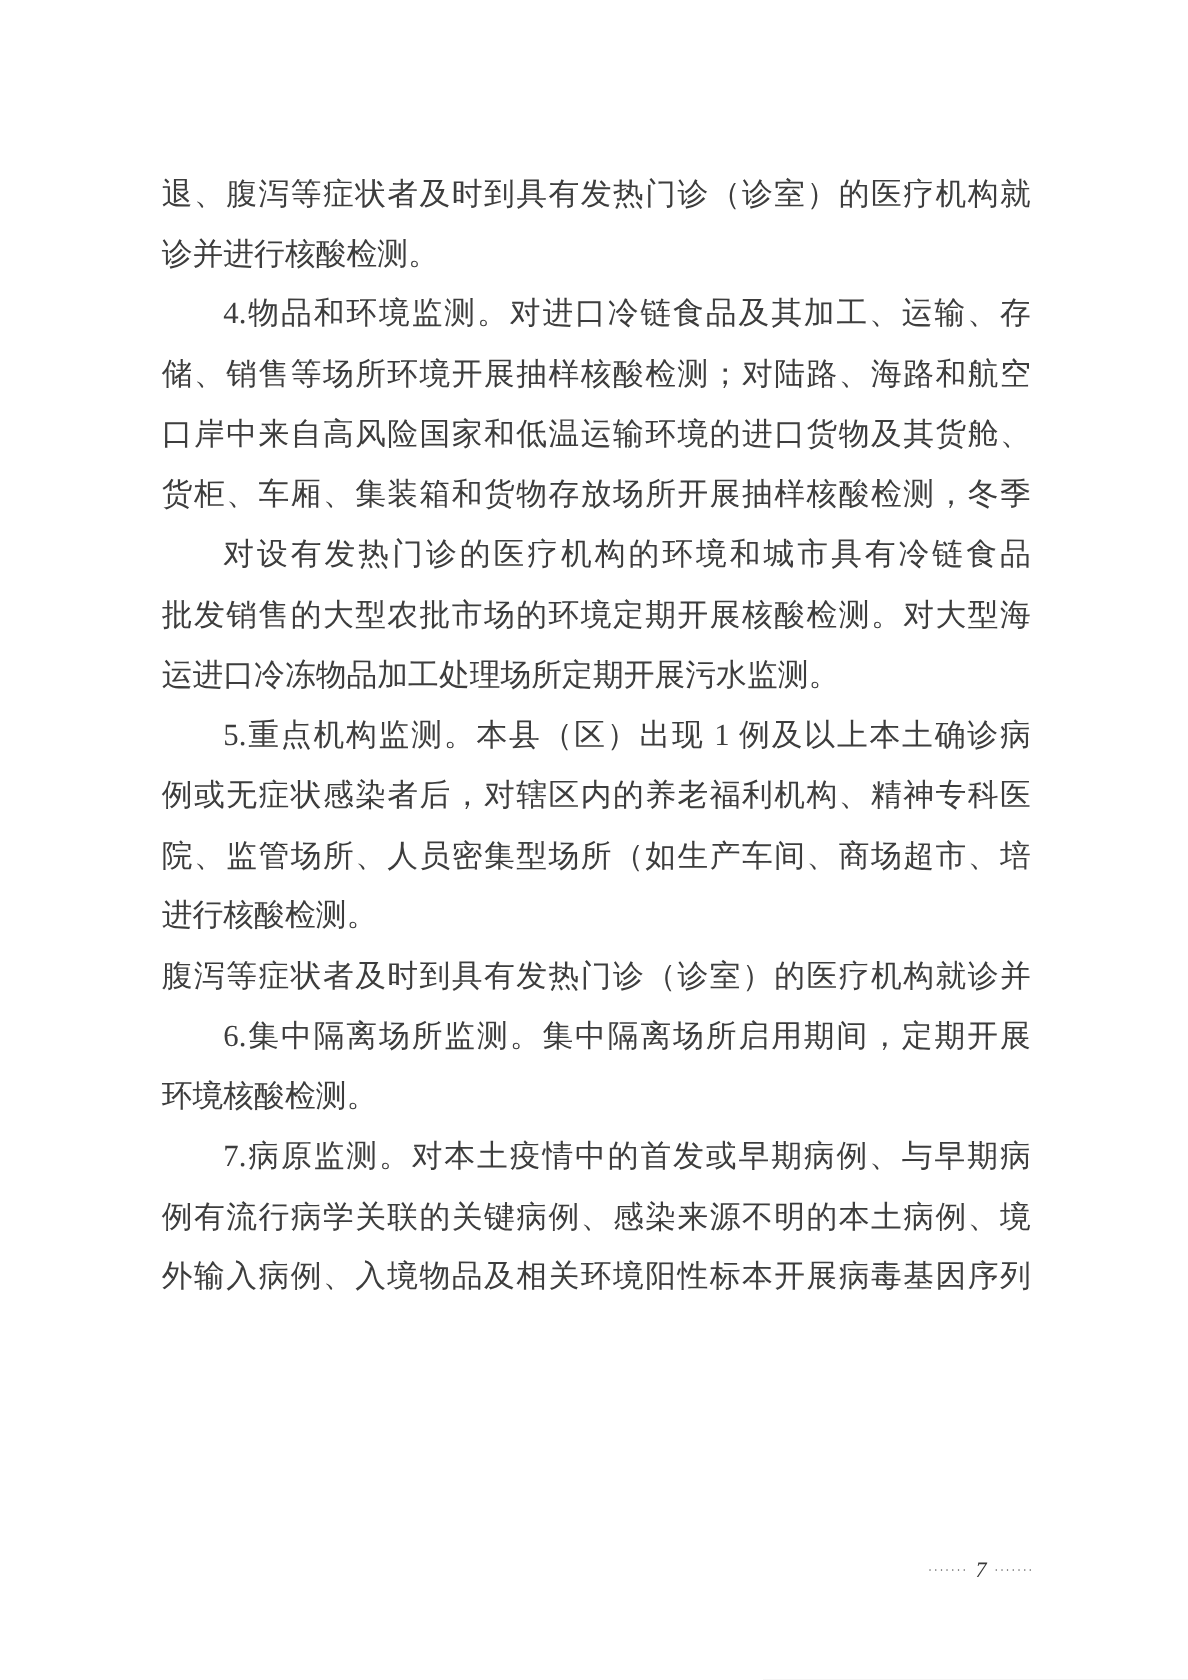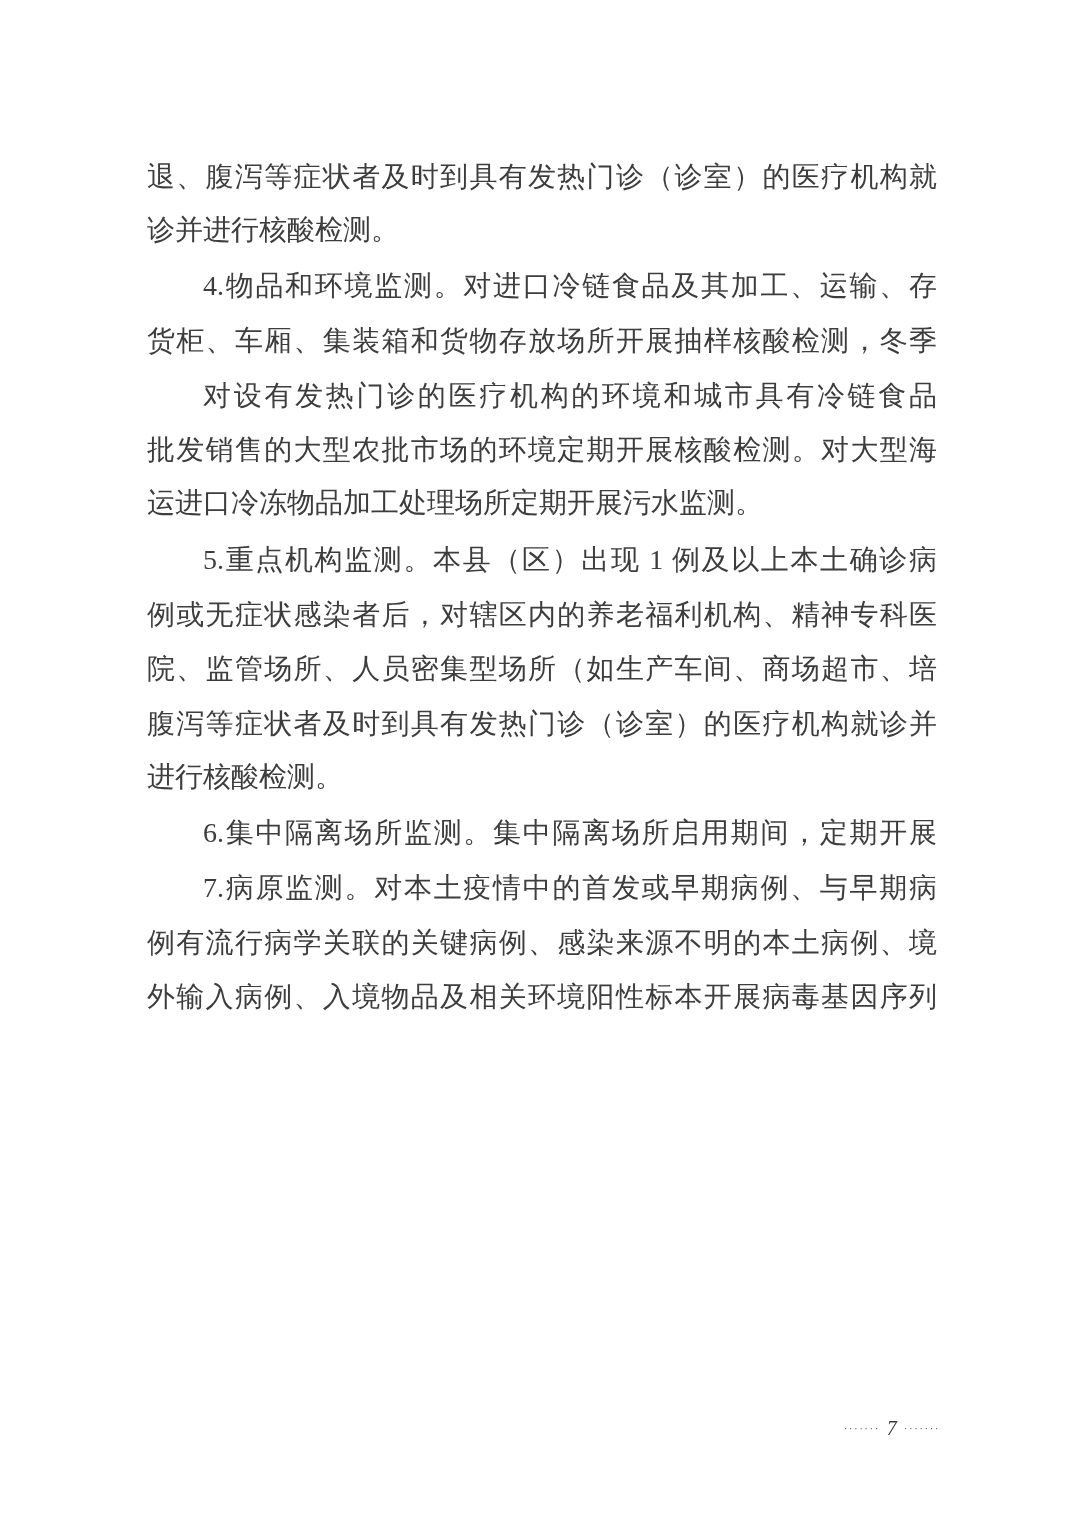--- a/index.html
+++ b/index.html
@@ -34,21 +34,20 @@
   
   .line.j {
     text-align: justify;
     text-align-last: justify;
     text-justify: inter-character;
   }
   
   .line.last {
     text-align: right;
     text-align-last: left;
-    font-family: Liberation Mono, monospace;
   }
   
   .line.indent {
     text-indent: 2em;
   }
   .footer {
     position: absolute;
     top: 1413px;
     right: 140px;
     height: 30px;
@@ -70,30 +69,33 @@
   }
 </style>
 </head>
 <body>
 
 <div class="page">
   <div class="doc-body">
     <div class="line j">退、腹泻等症状者及时到具有发热门诊（诊室）的医疗机构就</div>
     <div class="line last">诊并进行核酸检测。</div>
     <div class="line j indent">4.物品和环境监测。对进口冷链食品及其加工、运输、存</div>
+    <div class="line j">储、销售等场所环境开展抽样核酸检测；对陆路、海路和航空</div>
+    <div class="line j">口岸中来自高风险国家和低温运输环境的进口货物及其货舱、</div>
     <div class="line j">货柜、车厢、集装箱和货物存放场所开展抽样核酸检测，冬季</div>
     <div class="line j indent">对设有发热门诊的医疗机构的环境和城市具有冷链食品</div>
     <div class="line j">批发销售的大型农批市场的环境定期开展核酸检测。对大型海</div>
     <div class="line last">运进口冷冻物品加工处理场所定期开展污水监测。</div>
     <div class="line j indent">5.重点机构监测。本县（区）出现 1 例及以上本土确诊病</div>
     <div class="line j">例或无症状感染者后，对辖区内的养老福利机构、精神专科医</div>
     <div class="line j">院、监管场所、人员密集型场所（如生产车间、商场超市、培</div>
+    <div class="line last">进行核酸检测。</div>
     <div class="line j">腹泻等症状者及时到具有发热门诊（诊室）的医疗机构就诊并</div>
-    <div class="line last">进行核酸检测。</div>
     <div class="line j indent">6.集中隔离场所监测。集中隔离场所启用期间，定期开展</div>
+    <div class="line last">环境核酸检测。</div>
     <div class="line j indent">7.病原监测。对本土疫情中的首发或早期病例、与早期病</div>
     <div class="line j">例有流行病学关联的关键病例、感染来源不明的本土病例、境</div>
     <div class="line j">外输入病例、入境物品及相关环境阳性标本开展病毒基因序列</div>
   </div>
 
   <div class="footer">
     <span class="dots">·······</span>
     <span class="pagenum">7</span>
     <span class="dots">·······</span>
   </div>

